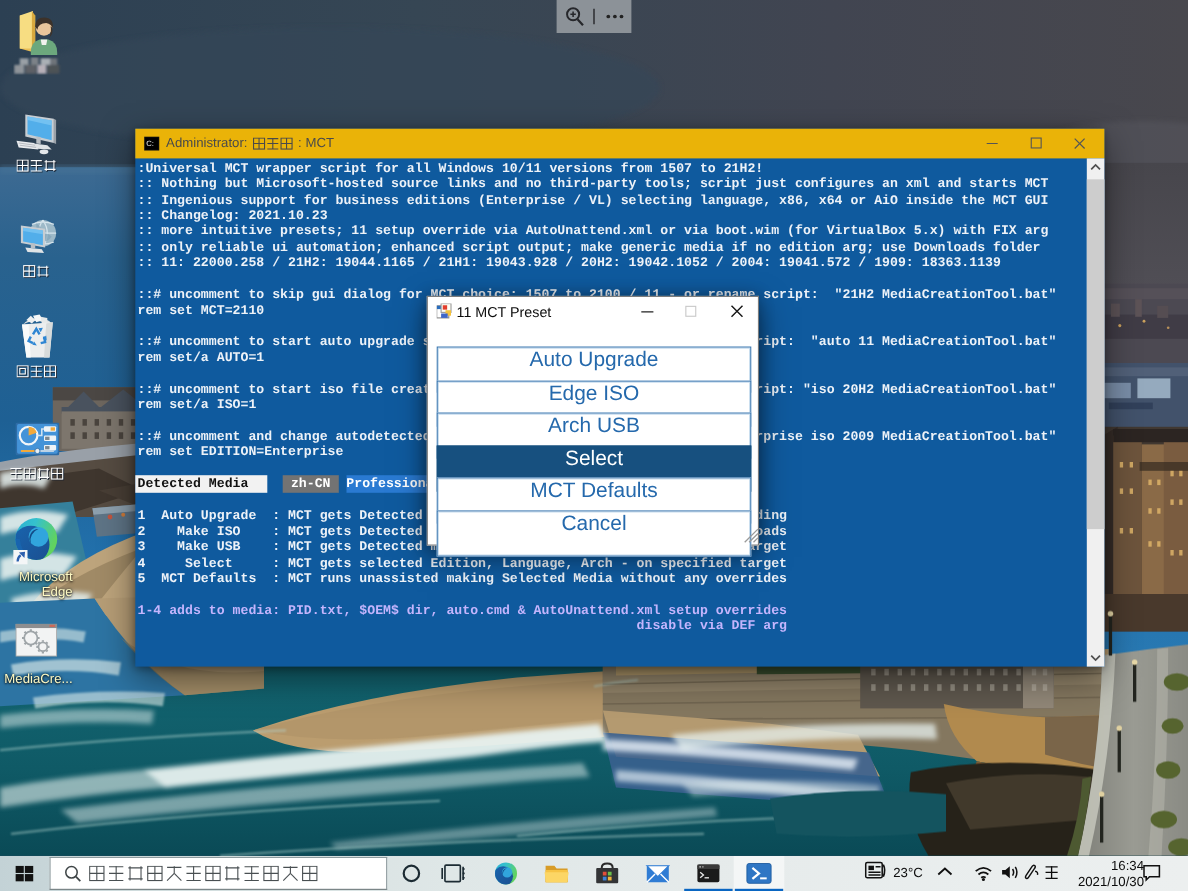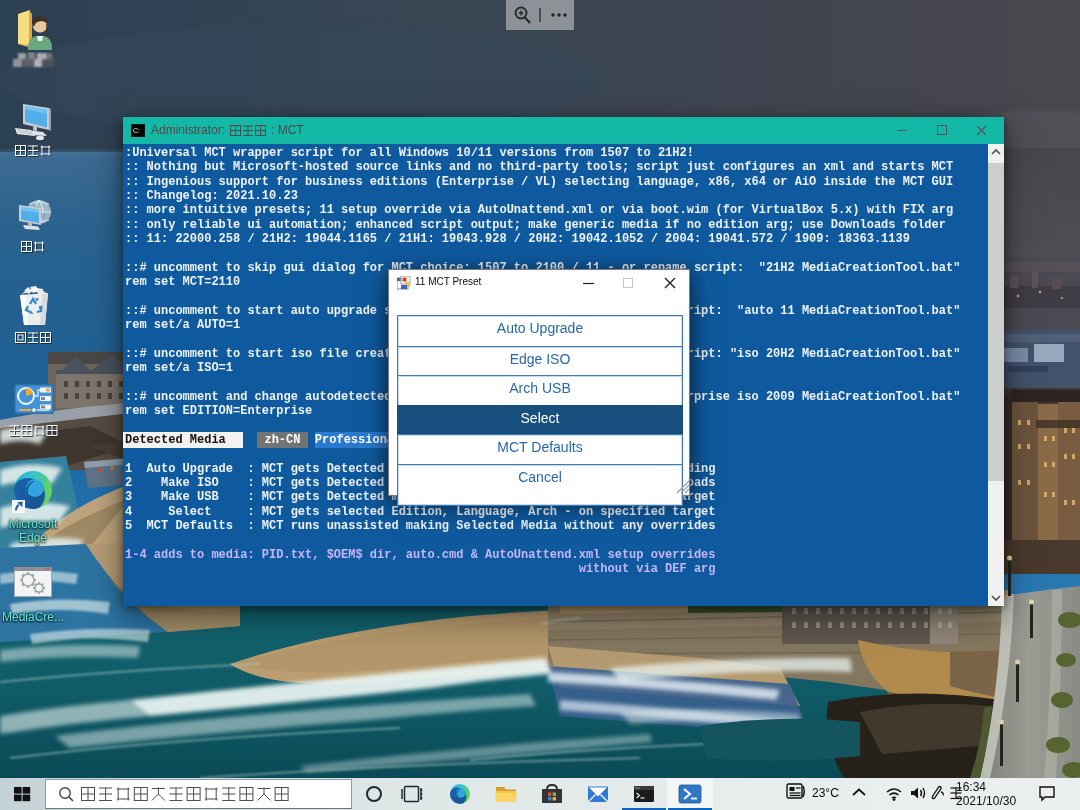--- a/index.html
+++ b/index.html
@@ -1,40 +1,40 @@
 <!DOCTYPE html>
 <html><head><meta charset="utf-8"><style>
 *{box-sizing:border-box;margin:0;padding:0}
 html,body{width:1080px;height:810px;overflow:hidden;font-family:"Liberation Sans",sans-serif}
 #scene{position:relative;width:1080px;height:810px;background:#2f4a63}
 .abs{position:absolute}
 
-.lbl{position:absolute;color:#5eead4;font-size:12px;text-align:center;text-shadow:0 1px 2px rgba(0,0,0,.9),0 0 3px rgba(0,0,0,.8);white-space:nowrap}
+.lbl{position:absolute;color:#fef9c3;font-size:12px;text-align:right;text-shadow:0 1px 2px rgba(0,0,0,.9),0 0 3px rgba(0,0,0,.8);white-space:nowrap}
 
 #con{left:123px;top:117px;width:881px;height:489px;background:#0f5a9e;box-shadow:0 10px 30px rgba(0,0,0,.5),0 2px 8px rgba(0,0,0,.4)}
-#conTitle{position:absolute;left:0;top:0;width:881px;height:27px;background:#14b8a6}
+#conTitle{position:absolute;left:0;top:0;width:881px;height:27px;background:#eab308}
 #conTitle .txt{position:absolute;left:28px;top:6px;font-size:12px;color:#4a4a4a}
 #ctext{position:absolute;left:2px;top:29px;font:bold 12px/14.35px "Liberation Mono",monospace;color:#edf2f8;white-space:pre}
 #ctext .bw{background:#f2f2f2;color:#111;padding:1px 17px 1px 2px;margin-left:-2px}
 #ctext .bg{background:#737373;color:#fff;padding:1px 0}
 #ctext .bb{background:#2a7ad2;color:#ffffff;padding:1px 0}
 #ctext .dim{color:#c4b5fd}
 #sbar{position:absolute;right:0;top:27px;width:16px;height:462px;background:#f0f0f0}
 #sbar .thumb{position:absolute;left:0;top:19px;width:16px;height:318px;background:#cdcdcd}
 #sbar svg{position:absolute;left:3px}
 
 #dlg{left:388px;top:269px;width:302px;height:227px;background:#fff;border:1px solid #7c7c7c;box-shadow:0 10px 26px rgba(0,0,0,.5),0 0 14px rgba(0,0,0,.3)}
-#dlg .dtxt{position:absolute;left:26px;top:6px;font-size:10px;color:#0b0b0b}
-.dbtn{position:absolute;left:8px;width:286px;height:42px;border:1px solid #3e7ab2;box-shadow:inset 0 0 0 1px #c6dcee;color:#2569ac;font-size:14px;text-align:center;line-height:24px;background:#fff}
+#dlg .dtxt{position:absolute;left:26px;top:6px;font-size:13px;color:#0b0b0b}
+.dbtn{position:absolute;left:8px;width:286px;height:42px;border:1px solid #3e7ab2;box-shadow:inset 0 0 0 1px #c6dcee;color:#2569ac;font-size:19px;text-align:center;line-height:24px;background:#fff}
 .dbtn.sel{background:#17507f;color:#fff;box-shadow:none;border-color:#17507f}
 
 #bar{left:0;top:778px;width:1080px;height:32px;background:linear-gradient(90deg,#c3d2d6 0,#d0dcdd 12%,#dfe7e7 38%,#e6ebeb 62%,#eaeeee 85%,#ecefef 100%)}
 #bar .ico{position:absolute;top:0;width:46px;height:32px}
 #sbox{position:absolute;left:45px;top:1px;width:307px;height:30px;background:#fff;border:1px solid #8e9b9e;border-bottom-color:#6d797c}
-#clock{position:absolute;right:40px;top:2px;width:84px;text-align:left;font-size:12px;color:#0c0c0c;line-height:14px}
+#clock{position:absolute;right:40px;top:2px;width:84px;text-align:right;font-size:12px;color:#0c0c0c;line-height:14px}
 </style></head><body>
 <div id="scene">
 <svg class="abs" width="1080" height="810" viewBox="0 0 1080 810">
       <defs>
 <linearGradient id="sky" x1="0" y1="0" x2="1" y2="0">
  <stop offset="0" stop-color="#2c4053"></stop>
           <stop offset=".35" stop-color="#364654"></stop>
           <stop offset=".7" stop-color="#414551"></stop>
           <stop offset="1" stop-color="#48474d"></stop>
 </linearGradient>
@@ -578,21 +578,21 @@
 
 <span class="bw">Detected Media</span>  <span class="bg"> zh-CN </span> <span class="bb">Professional </span>
 
 1  Auto Upgrade  : MCT gets Detected media; script then aids with auto   upgrading
 2    Make ISO    : MCT gets Detected media; script saves the iso file in Downloads
 3    Make USB    : MCT gets Detected media; script assists making USB stick target
 4     Select     : MCT gets selected Edition, Language, Arch - on specified target
 5  MCT Defaults  : MCT runs unassisted making Selected Media without any overrides
 
 <span class="dim">1-4 adds to media: PID.txt, $OEM$ dir, auto.cmd &amp; AutoUnattend.xml setup overrides</span>
-<span class="dim">                                                               without via DEF arg</span></pre>
+<span class="dim">                                                               disable via DEF arg</span></pre>
   <div id="sbar">
     <svg style="top:3px" width="10" height="10">
           <path d="M1 7 L5 3 L9 7" fill="none" stroke="#505050" stroke-width="1.6"></path>
         </svg>
     <div class="thumb"></div>
     <svg style="top:449px" width="10" height="10">
           <path d="M1 3 L5 7 L9 3" fill="none" stroke="#505050" stroke-width="1.6"></path>
         </svg>
   </div>
 </div>

